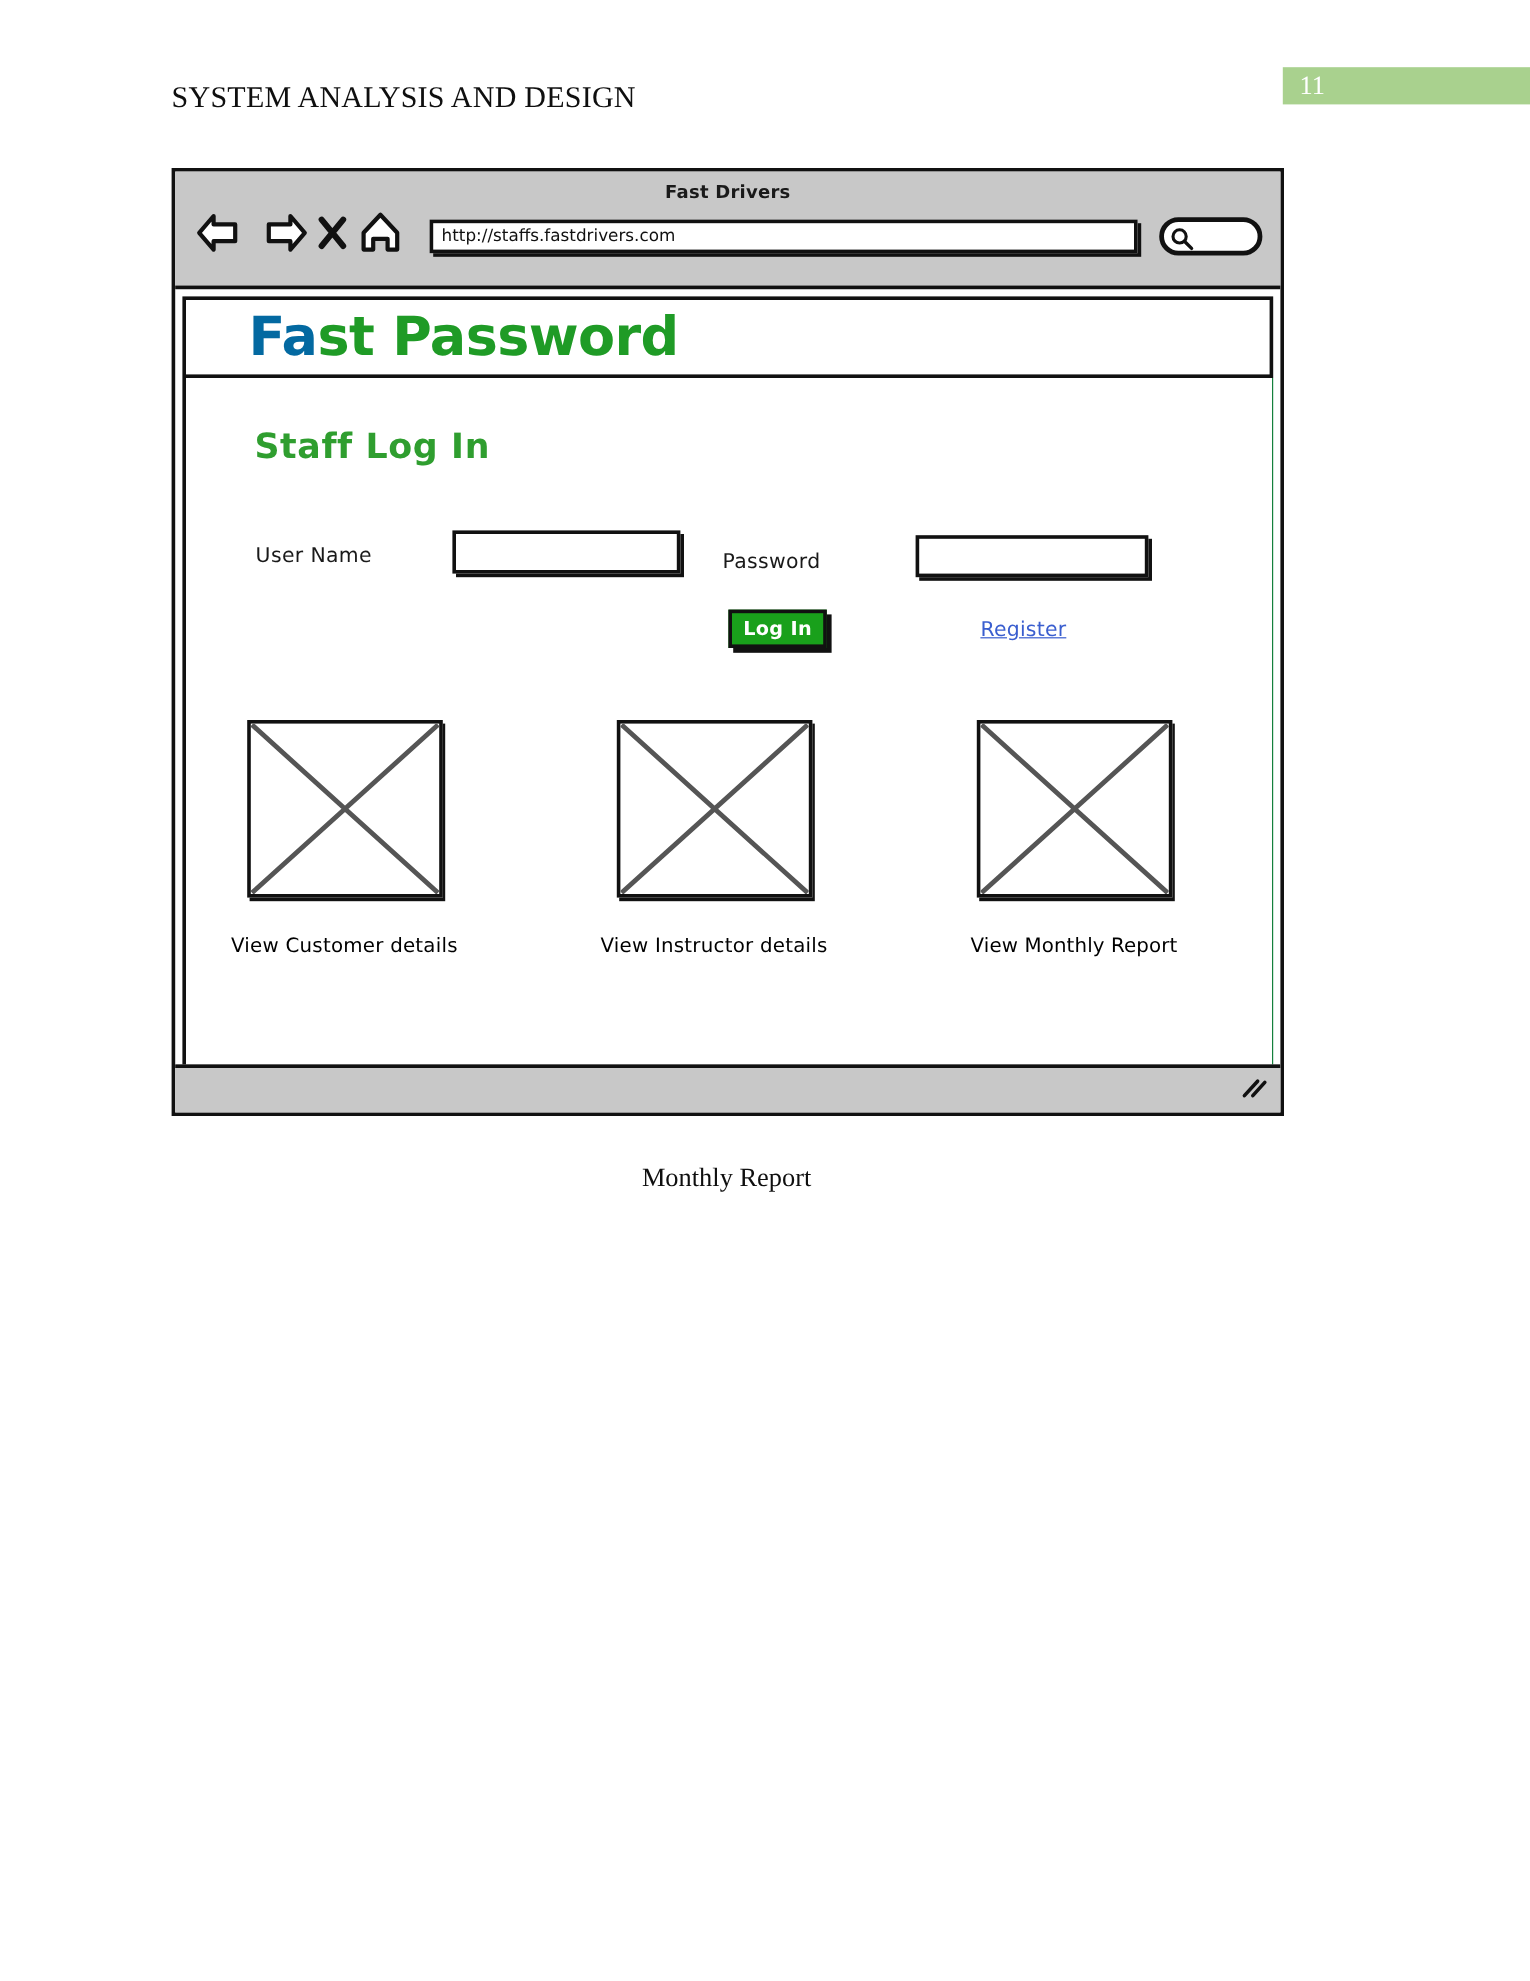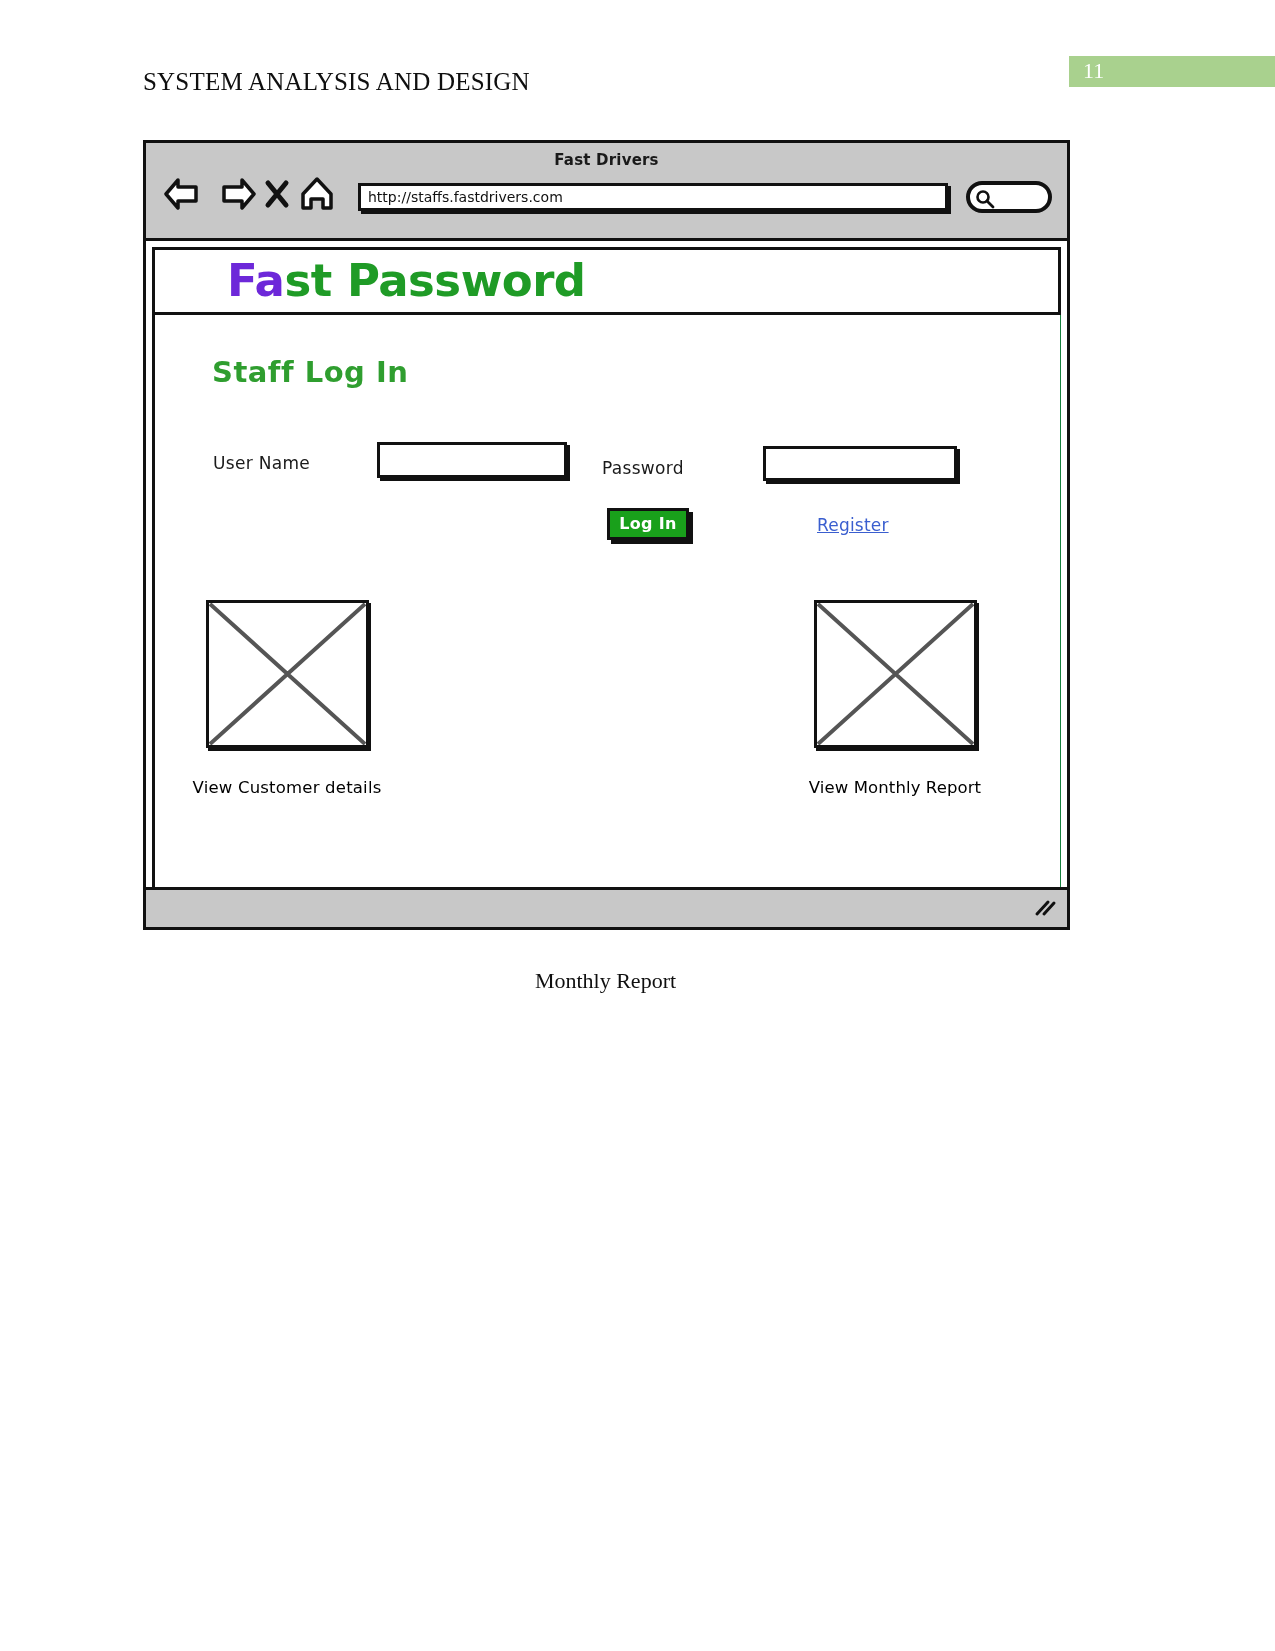--- a/index.html
+++ b/index.html
@@ -118,21 +118,21 @@
   }
   .logo {
     position: absolute;
     left: 52px; top: 4px;
     font-family: "DejaVu Sans", "Liberation Sans", sans-serif;
     font-size: 45px;
     font-weight: bold;
     letter-spacing: -0.5px;
     white-space: nowrap;
   }
-  .logo .seg-a { color: #6d28d9; margin-left: 20px; }
+  .logo .seg-a { color: #0369a1; }
   .logo .seg-b { color: #1f9b26; }
 
   
   .page-body {
     position: relative;
     margin: 0 6px;
     height: 576px;
     background: #ffffff;
     border-left: 3px solid #111111;
     border-right: 1px solid #15803d;
@@ -330,20 +330,28 @@
 
       <div class="tile tile-0">
         <div class="tile-img">
           <svg width="157" height="142" viewBox="0 0 157 142">
             <path d="M1 1 L156 141 M156 1 L1 141" stroke="#555555" stroke-width="4"></path>
           </svg>
         </div>
         <div class="tile-cap">View Customer details</div>
       </div>
 
+      <div class="tile tile-1">
+        <div class="tile-img">
+          <svg width="157" height="142" viewBox="0 0 157 142">
+            <path d="M1 1 L156 141 M156 1 L1 141" stroke="#555555" stroke-width="4"></path>
+          </svg>
+        </div>
+        <div class="tile-cap">View Instructor details</div>
+      </div>
 
       <div class="tile tile-2">
         <div class="tile-img">
           <svg width="157" height="142" viewBox="0 0 157 142">
             <path d="M1 1 L156 141 M156 1 L1 141" stroke="#555555" stroke-width="4"></path>
           </svg>
         </div>
         <div class="tile-cap">View Monthly Report</div>
       </div>
 

